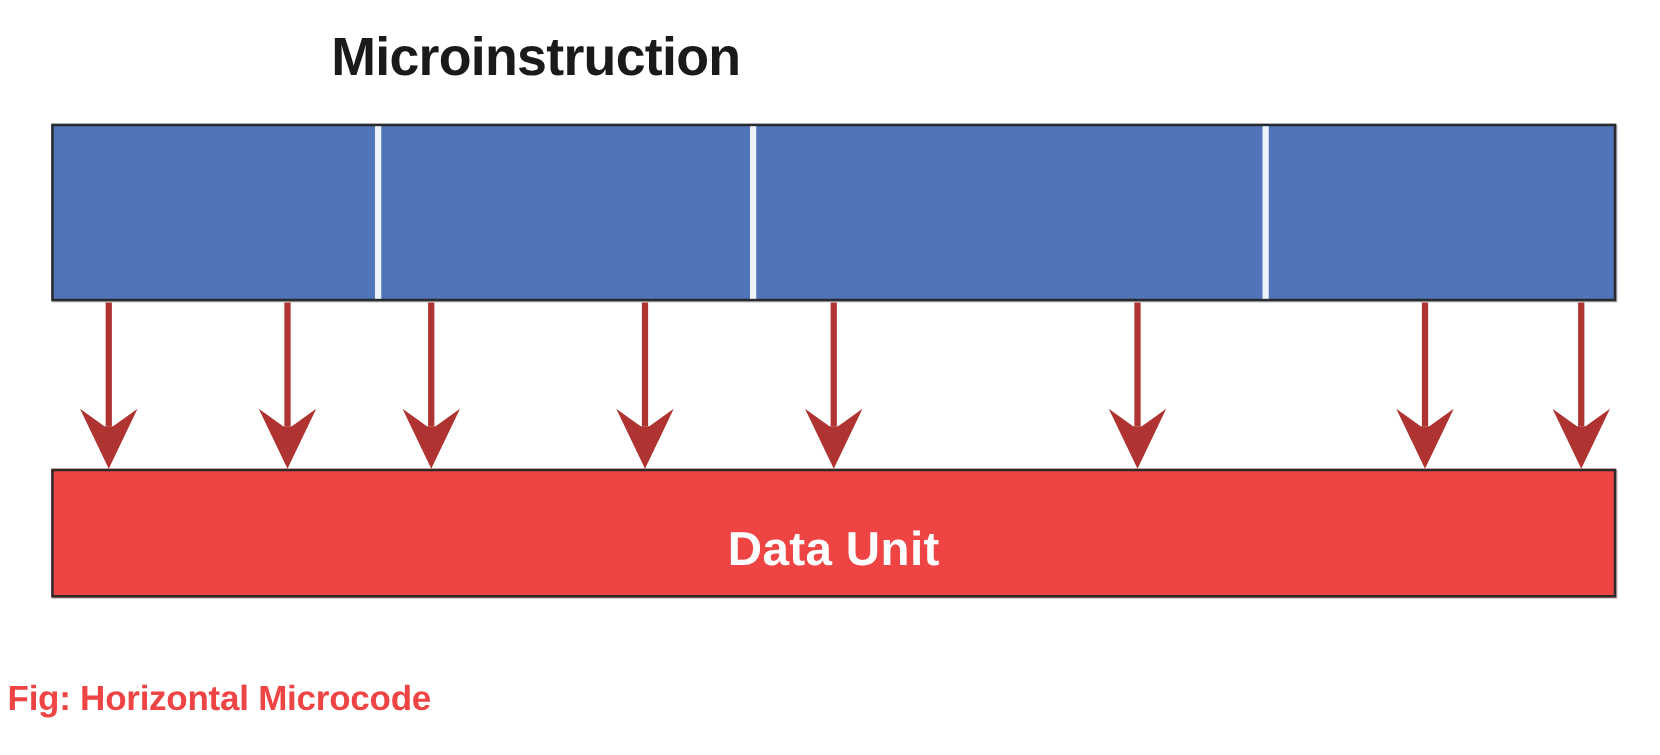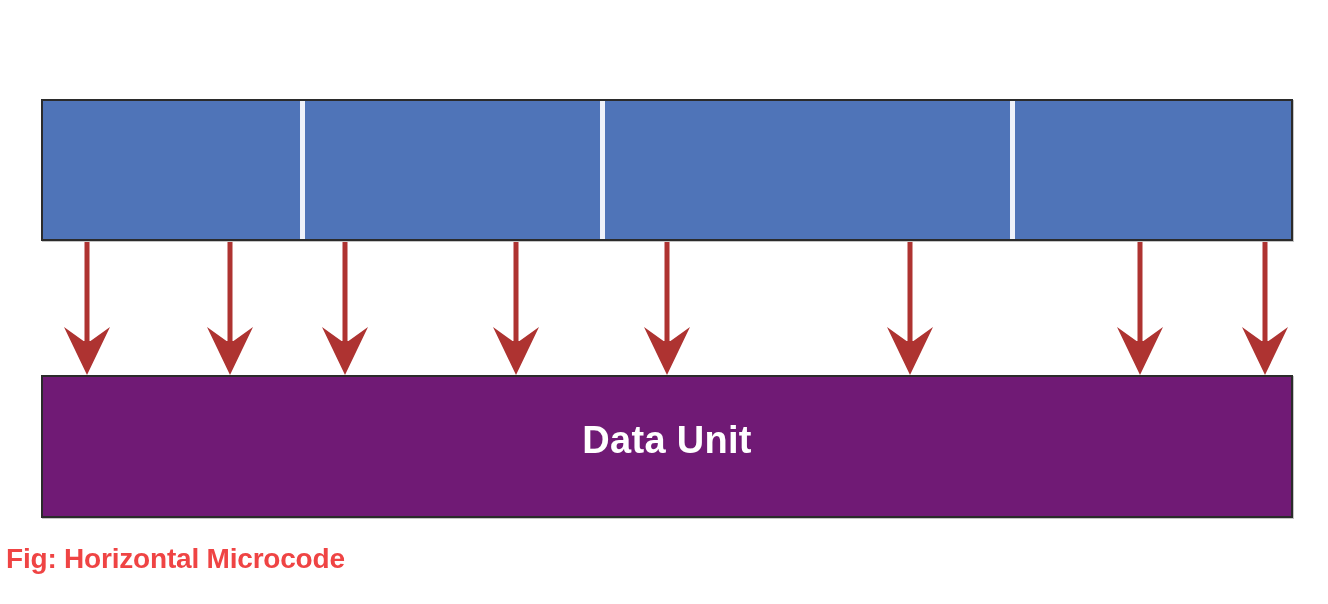--- a/index.html
+++ b/index.html
@@ -60,22 +60,22 @@
     position: absolute;
     overflow: visible;
   }
 
   
   .data-unit {
     position: absolute;
     left: 41px;
     top: 375px;
     width: 1252px;
-    height: 143px;
-    background: #701a75;
+    height: 103px;
+    background: #ef4444;
     border: 2px solid #2b2b2b;
     box-sizing: border-box;
     box-shadow: 1px 1px 0 rgba(150,150,150,0.55);
   }
   .data-unit-label {
     position: absolute;
     left: 0;
     top: 42px;
     width: 100%;
     text-align: center;
@@ -96,20 +96,21 @@
     color: #ef4444;
     letter-spacing: -0.2px;
     white-space: nowrap;
   }
 </style>
 </head>
 <body>
 
 <div id="figure-root">
 
+  <div class="diagram-title">Microinstruction</div>
 
   <div class="micro-bar">
     <div class="divider-layer">
         <div class="field-divider" style="left: 257px; background: rgb(238, 242, 250);"></div>
         <div class="field-divider" style="left: 557px; background: rgb(238, 242, 250);"></div>
         <div class="field-divider" style="left: 967px; background: rgb(238, 242, 250);"></div>
       </div>
   </div>
 
   <div class="arrow-layer">

